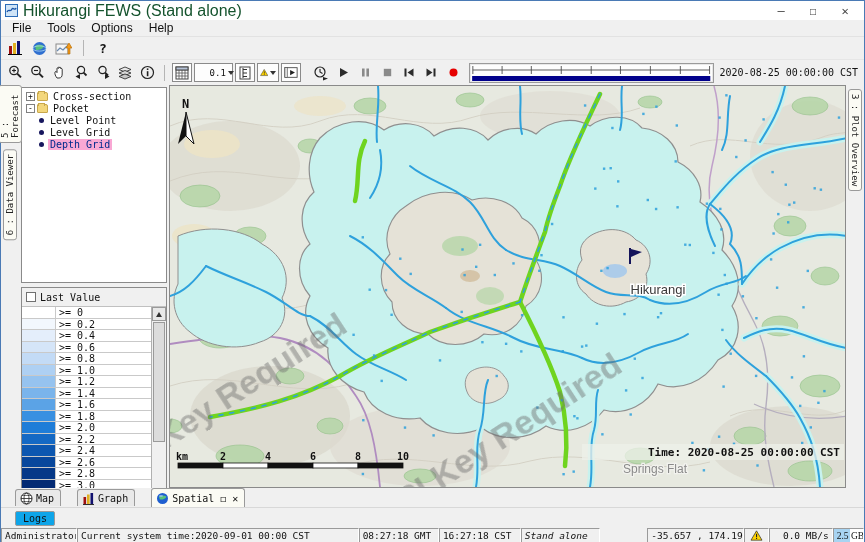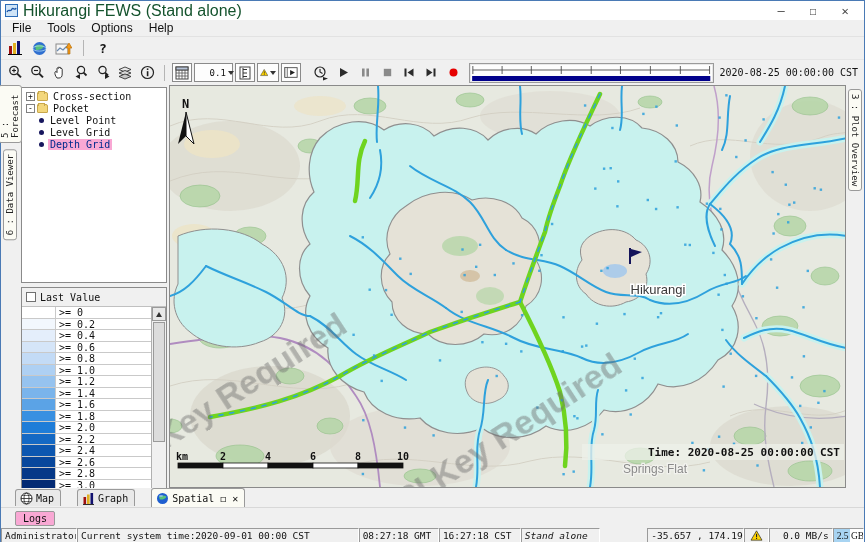--- a/index.html
+++ b/index.html
@@ -72,21 +72,21 @@
 
   .map-panel { flex:1 1 auto; border:1px solid #8a8a8a; background:#e7e9e0; position:relative; overflow:hidden; }
   .map-panel svg { display:block; }
 
   
   .tabbar { height:19px; background:#f0f0f0; display:flex; align-items:center; gap:16px; padding-left:14px; flex:0 0 auto; }
   .tab { display:flex; align-items:center; gap:3px; border:1px solid #9a9a9a; border-bottom:none; border-radius:3px 3px 0 0; background:#e9e9e9; padding:1px 6px 1px 4px; height:17px; font-size:10px; font-family:"DejaVu Sans Mono", monospace; }
   .tab.active { background:#fbfbf4; height:19px; }
   .tab-ctrl { font-size:10px; font-weight:bold; margin-left:3px; font-family:"DejaVu Sans Mono", monospace; }
   .logsbar { height:21px; background:#f0f0f0; display:flex; align-items:center; padding-left:14px; flex:0 0 auto; border-top:1px solid #d8d8d8; }
-  .logs-btn { border:1px solid #9a9a9a; border-radius:2px; background:#f9a8d4; font-size:10px; font-family:"DejaVu Sans Mono", monospace; padding:1px 7px; }
+  .logs-btn { border:1px solid #9a9a9a; border-radius:2px; background:#0ea5e9; font-size:10px; font-family:"DejaVu Sans Mono", monospace; padding:1px 7px; }
 
   
   .statusbar { height:15px; display:flex; flex:0 0 auto; font-family:"DejaVu Sans Mono", monospace; font-size:9.5px; background:#f0f0f0; }
   .scell { border:1px solid; border-color:#9a9a9a #ffffff #ffffff #9a9a9a; display:flex; align-items:center; padding:0 3px; white-space:nowrap; overflow:hidden; }
 </style>
 </head>
 <body>
 
 <div class="window">
 

